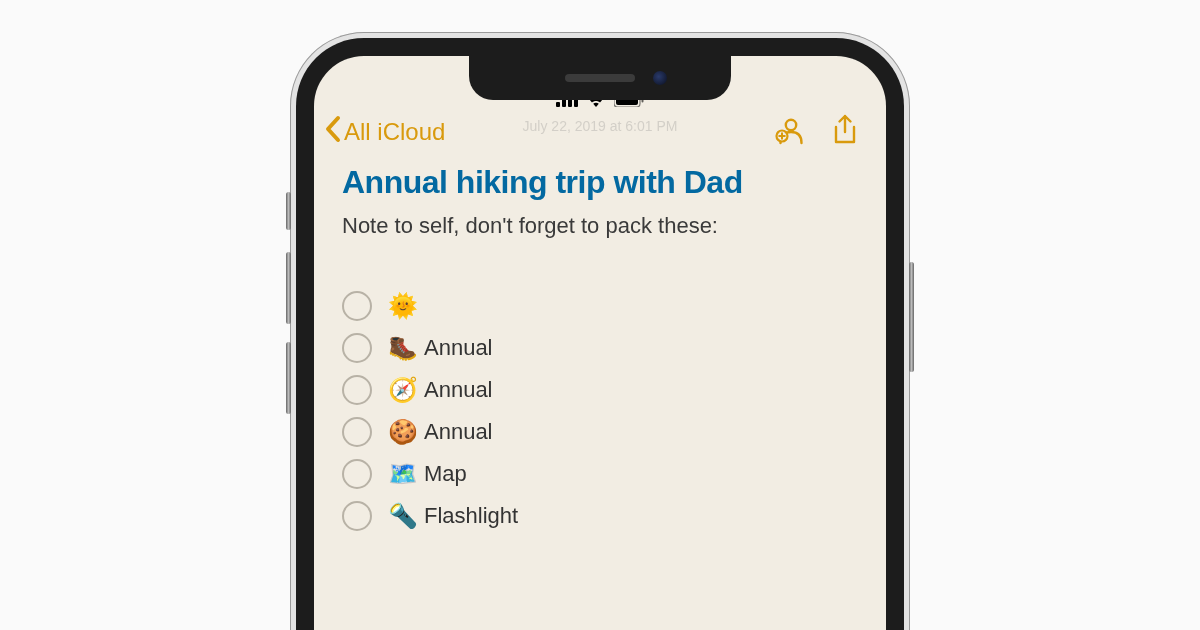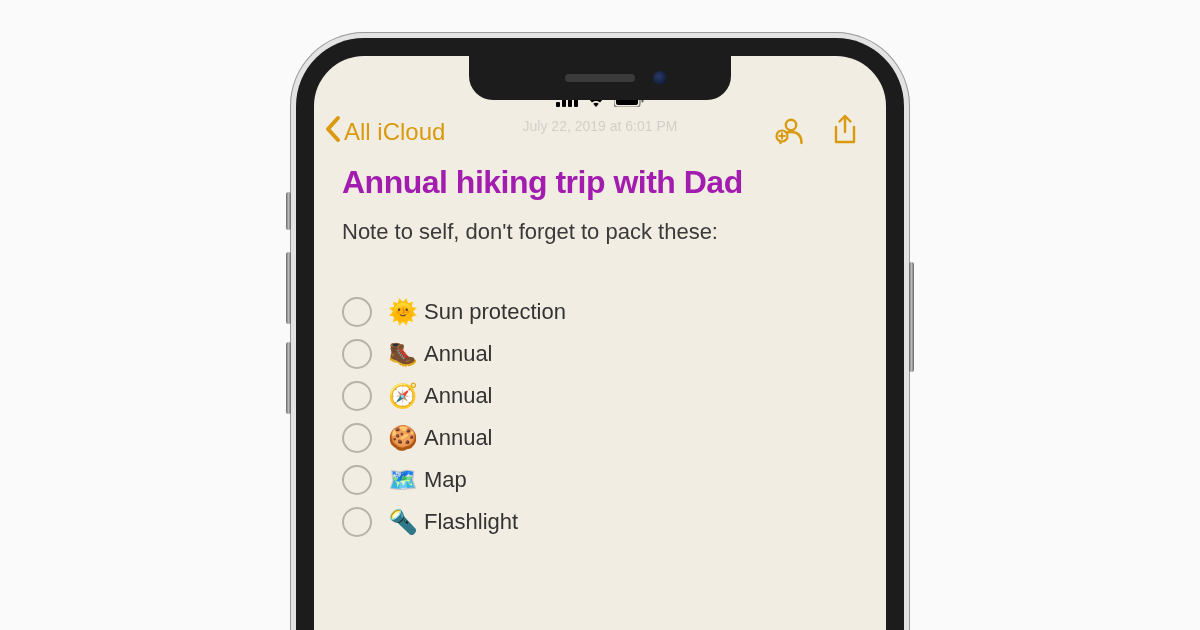--- a/index.html
+++ b/index.html
@@ -111,23 +111,23 @@
     color: rgba(120,120,120,0.25);
     font-size: 14px;
     z-index: 0;
   }
   .content {
     padding: 4px 28px 0 28px;
   }
   .note-title {
     font-size: 32px;
     font-weight: 800;
-    color: #a21caf;
+    color: #0369a1;
     letter-spacing: -0.5px;
-    margin-bottom: 18px;
+    margin-bottom: 12px;
   }
   .note-sub {
     font-size: 22px;
     color: #3a3a3a;
     margin-bottom: 52px;
   }
   .checklist { list-style: none; }
   .check-item {
     display: flex; align-items: center; gap: 16px;
     margin-bottom: 12px;
@@ -218,21 +218,20 @@
         </div>
 
         <div class="content">
           <h1 class="note-title">Annual hiking trip with Dad</h1>
           <p class="note-sub">Note to self, don't forget to pack these:</p>
           <ul class="checklist">
             <li class="check-item">
               <span class="check-circle"></span>
               <span class="check-label">
                   <span class="emoji">🌞</span>
-                  <span>Sun protection</span>
                 </span>
             </li>
             <li class="check-item">
               <span class="check-circle"></span>
               <span class="check-label">
                   <span class="emoji">🥾</span>
                   <span>Annual</span>
                 </span>
             </li>
             <li class="check-item">

